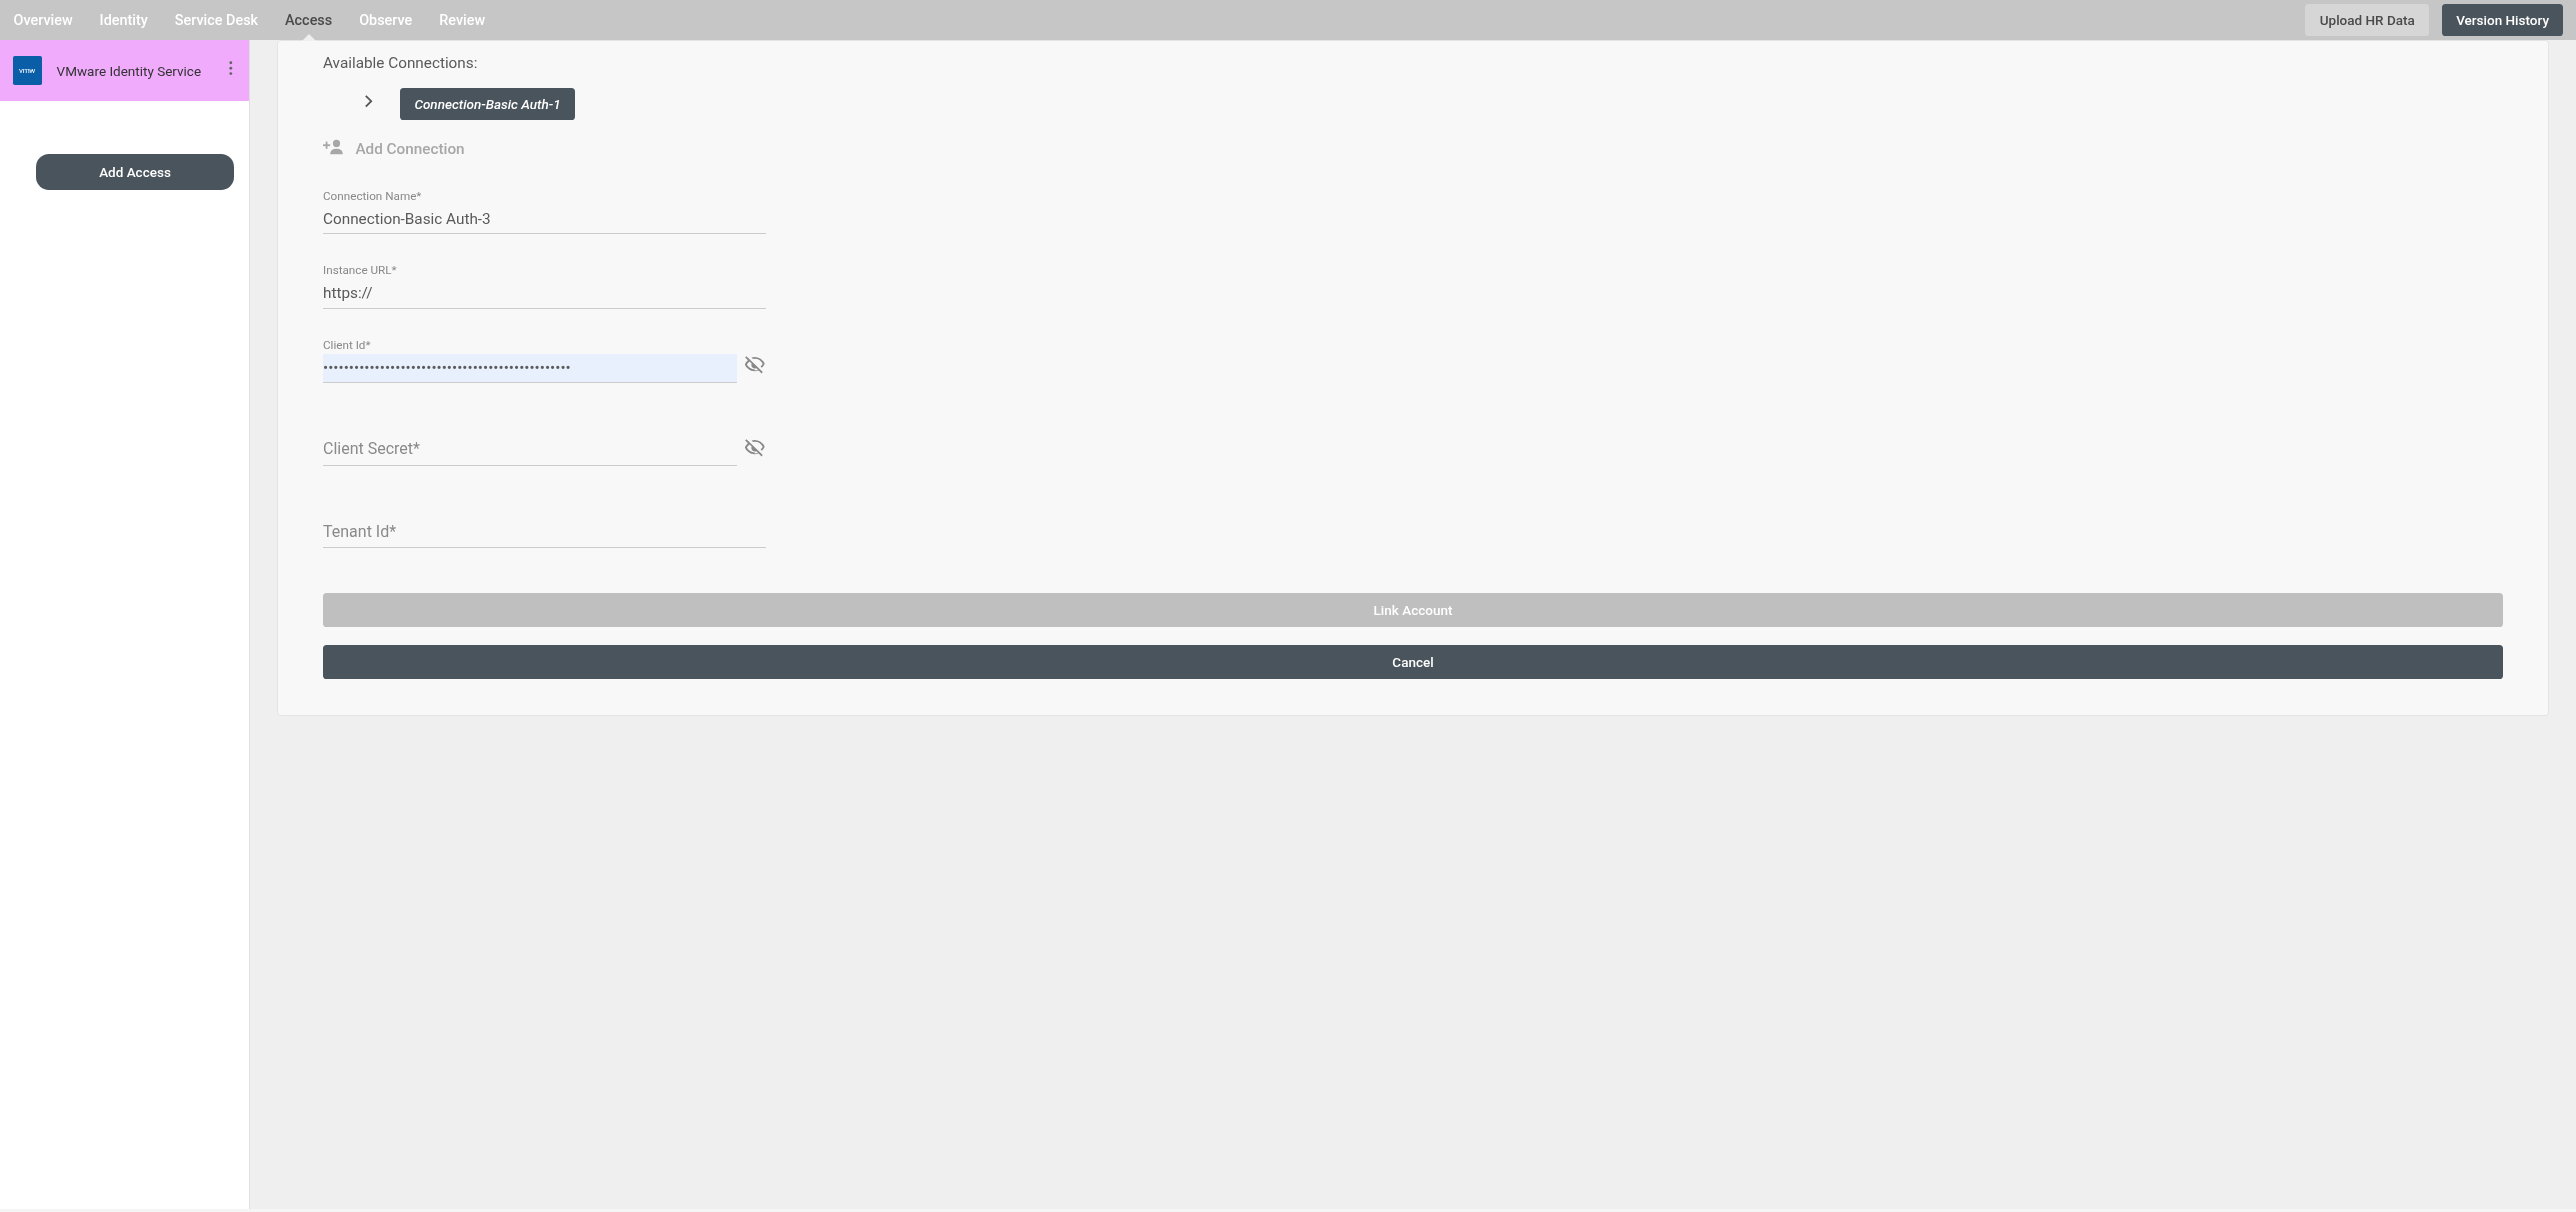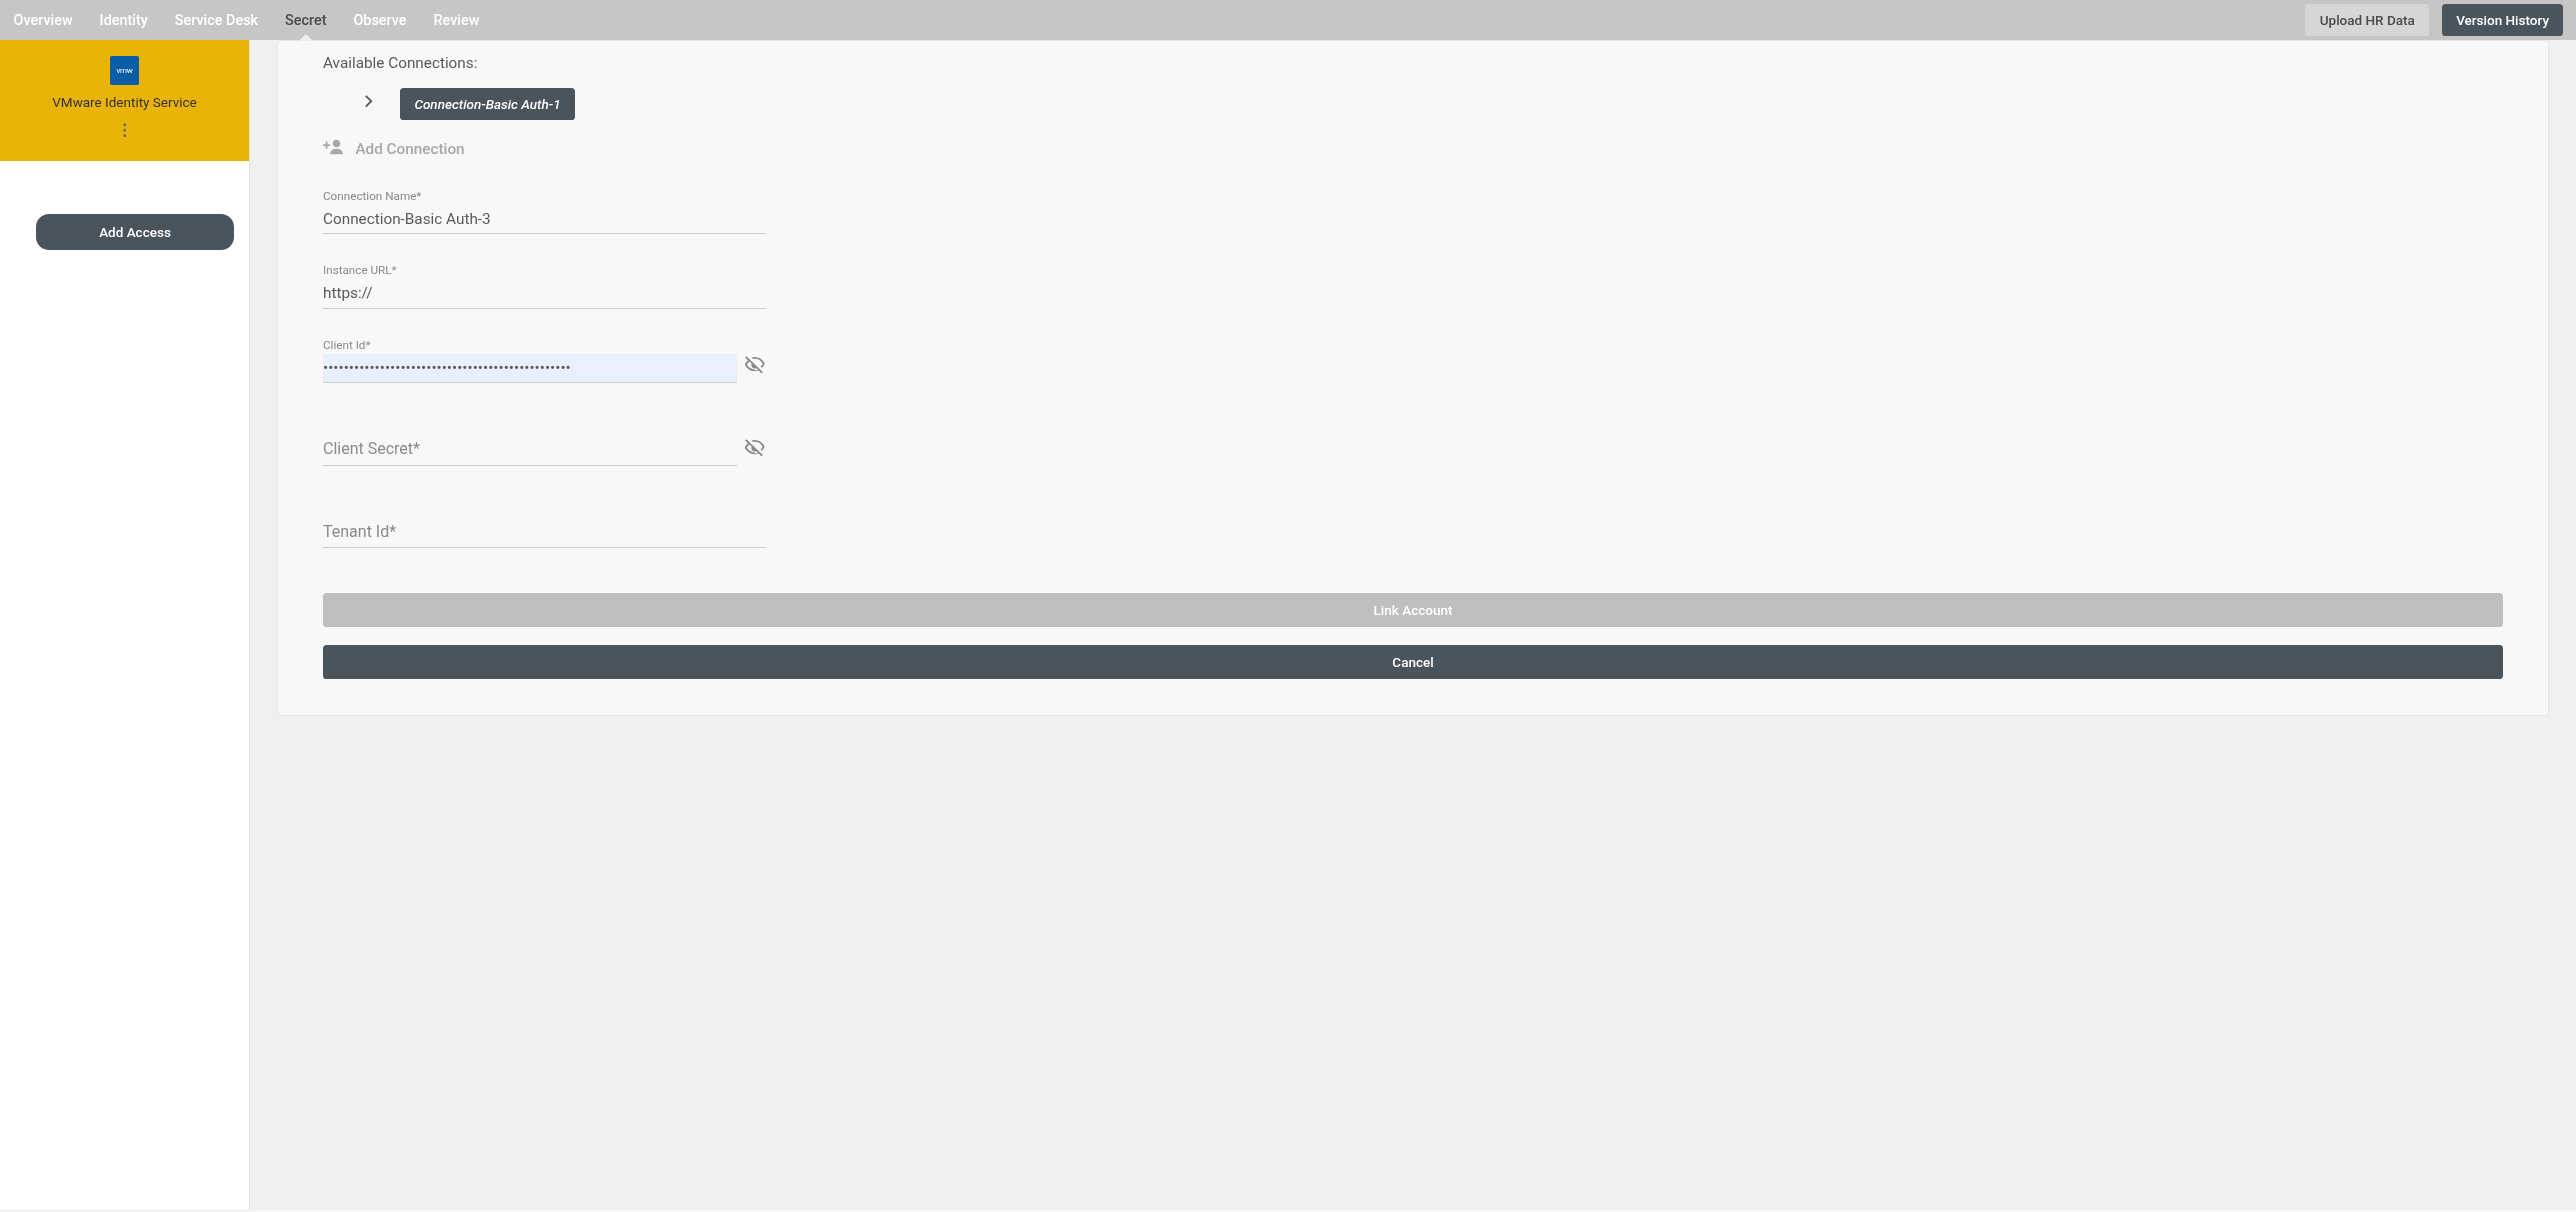--- a/index.html
+++ b/index.html
@@ -77,26 +77,25 @@
       display: flex;
       height: calc(100vh - 43px);
     }
     .sidebar {
       width: 250px;
       background: #fff;
       border-right: 0.9px solid #e0e0e0;
       flex-shrink: 0;
     }
     .service-row {
-      background: #eab308;
+      background: #f0abfc;
       display: flex;
       align-items: center;
       padding: 16px 12.6px;
-      gap: 9px;
-      flex-direction: column;
+      gap: 15px;
     }
     .service-logo {
       width: 29px;
       height: 29px;
       background: #0a5ea8;
       border-radius: 1.8px;
       display: flex;
       align-items: center;
       justify-content: center;
       color: #fff;
@@ -249,21 +248,21 @@
     }
   </style>
 </head>
 <body>
 
 <div class="topnav">
   <div class="topnav-left">
     <div class="nav-item">Overview</div>
     <div class="nav-item">Identity</div>
     <div class="nav-item">Service Desk</div>
-    <div class="nav-item active">Secret</div>
+    <div class="nav-item active">Access</div>
     <div class="nav-item">Observe</div>
     <div class="nav-item">Review</div>
   </div>
   <div class="topnav-right">
     <button class="btn-secondary">Upload HR Data</button>
     <button class="btn-primary-dark">Version History</button>
   </div>
 </div>
 
 <div class="main-wrap">

